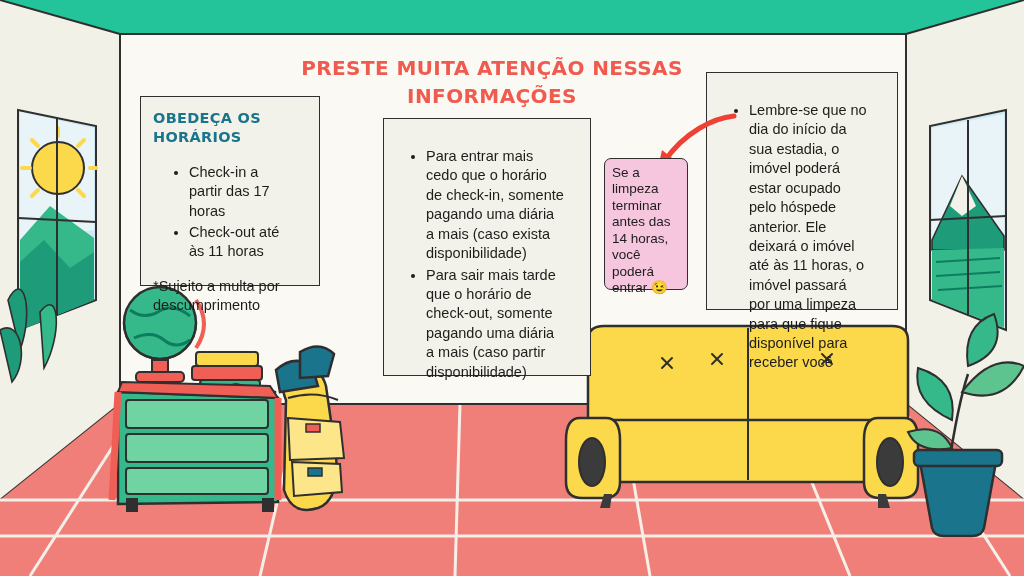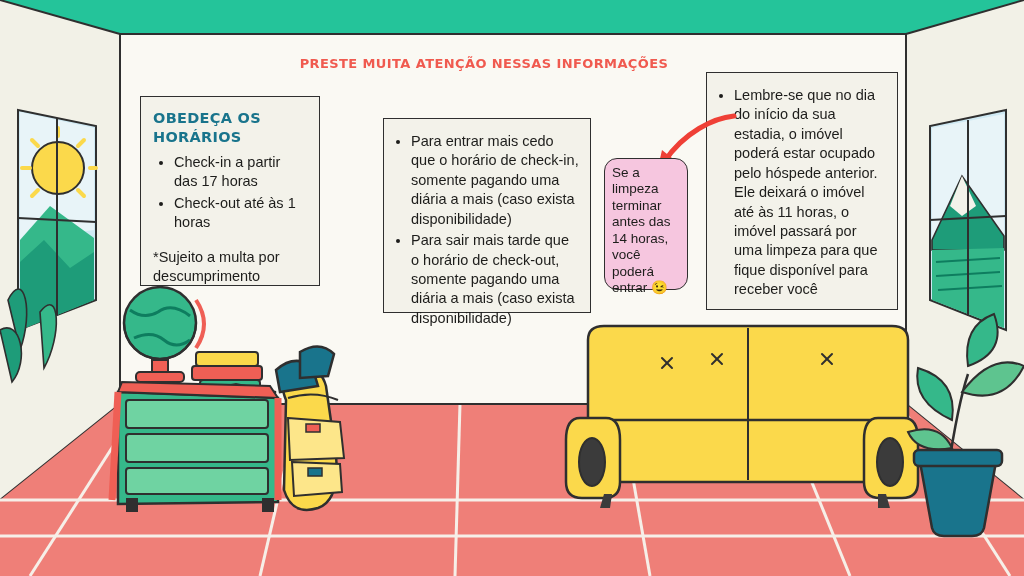--- a/index.html
+++ b/index.html
@@ -24,37 +24,37 @@
 
   
   .panel {
     position: absolute;
     background: #f3f2ea;
     border: 1px solid #2f2f2f;
     box-sizing: border-box;
     color: #1d1d1b;
   }
   .panel ul {
-    margin: 1px;
+    margin: 16px;
     padding-left: 20px;
   }
   .panel li {
     margin: 0 0 2px 0;
   }
 
   .headline {
     position: absolute;
-    left: 256px;
+    left: 264px;
     top: 55px;
     width: 456px;
     text-align: center;
     color: #f05a4f;
     font-family: "DejaVu Sans", sans-serif;
     font-weight: bold;
-    font-size: 13px;
+    font-size: 20px;
     line-height: 1.38;
     letter-spacing: 0.4px;
     text-transform: uppercase;
   }
 
   
   #panel-left {
     left: 140px;
     top: 96px;
     width: 180px;
@@ -74,21 +74,21 @@
   }
   #panel-left .note {
     margin-top: 16px;
   }
 
   
   #panel-middle {
     left: 383px;
     top: 118px;
     width: 208px;
-    height: 195px;
+    height: 258px;
     padding: 12px 10px 10px 6px;
     font-size: 14.5px;
     line-height: 1.34;
   }
 
   
   #panel-right {
     left: 706px;
     top: 72px;
     width: 192px;
@@ -100,21 +100,21 @@
 
   
   #callout-pink {
     position: absolute;
     left: 604px;
     top: 158px;
     width: 84px;
     height: 132px;
     background: #f6c6df;
     border: 1px solid #2f2f2f;
-    border-radius: 13px;
+    border-radius: 7px;
     box-sizing: border-box;
     padding: 6px 7px;
     font-size: 13.5px;
     line-height: 1.22;
     color: #1d1d1b;
   }
 
   .arrow-svg {
     position: absolute;
     left: 650px;
@@ -289,29 +289,29 @@
   </svg>
 
   <div class="headline">
     <div>PRESTE MUITA ATENÇÃO NESSAS INFORMAÇÕES</div>
   </div>
 
   <div class="panel" id="panel-left">
     <div class="sub-title">OBEDEÇA OS HORÁRIOS</div>
     <ul>
       <li>Check-in a partir das 17 horas</li>
-      <li>Check-out até às 1 horas</li>
+      <li>Check-out até às 11 horas</li>
     </ul>
     <div class="note">*Sujeito a multa por descumprimento</div>
   </div>
 
   <div class="panel" id="panel-middle">
     <ul>
       <li>Para entrar mais cedo que o horário de check-in, somente pagando uma diária a mais (caso exista disponibilidade)</li>
-      <li>Para sair mais tarde que o horário de check-out, somente pagando uma diária a mais (caso exista disponibilidade)</li>
+      <li>Para sair mais tarde que o horário de check-out, somente pagando uma diária a mais (caso partir disponibilidade)</li>
     </ul>
   </div>
 
   <div class="panel" id="panel-right">
     <ul>
       <li>Lembre-se que no dia do início da sua estadia, o imóvel poderá estar ocupado pelo hóspede anterior. Ele deixará o imóvel até às 11 horas, o imóvel passará por uma limpeza para que fique disponível para receber você</li>
     </ul>
   </div>
 
   <svg class="arrow-svg" viewBox="0 0 90 72">

